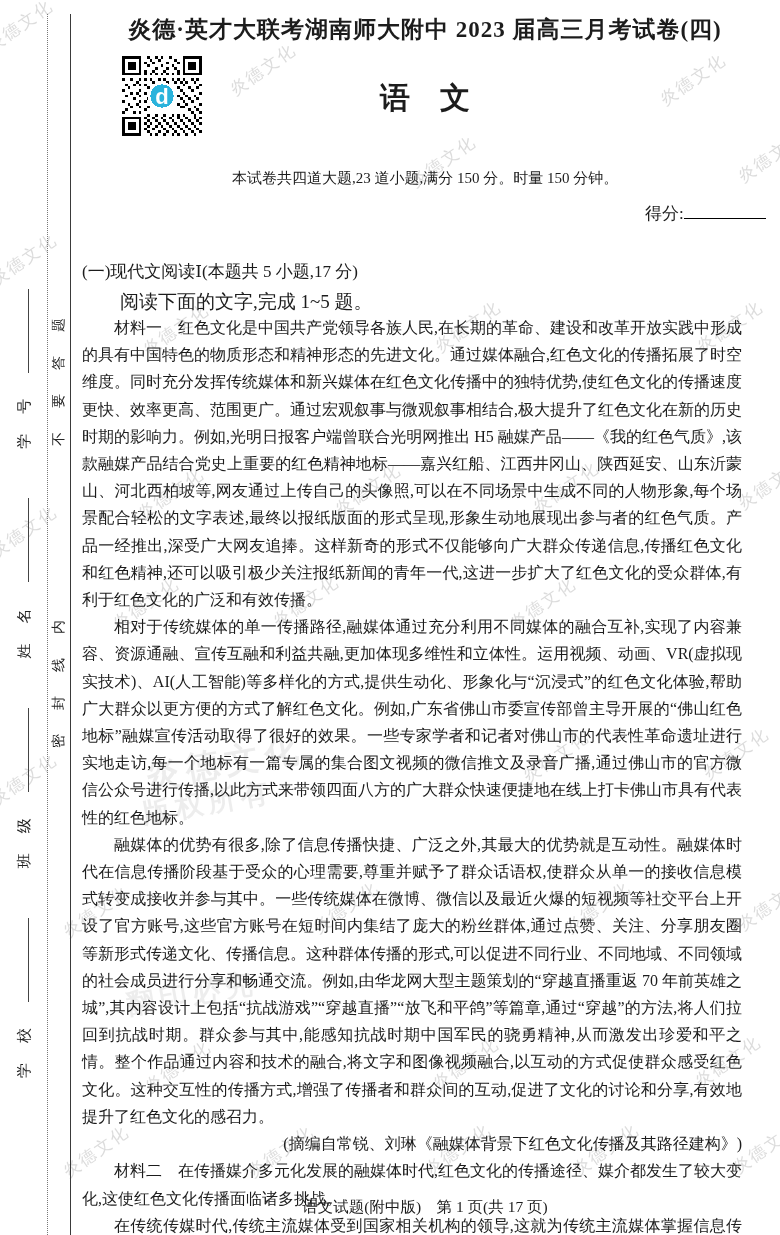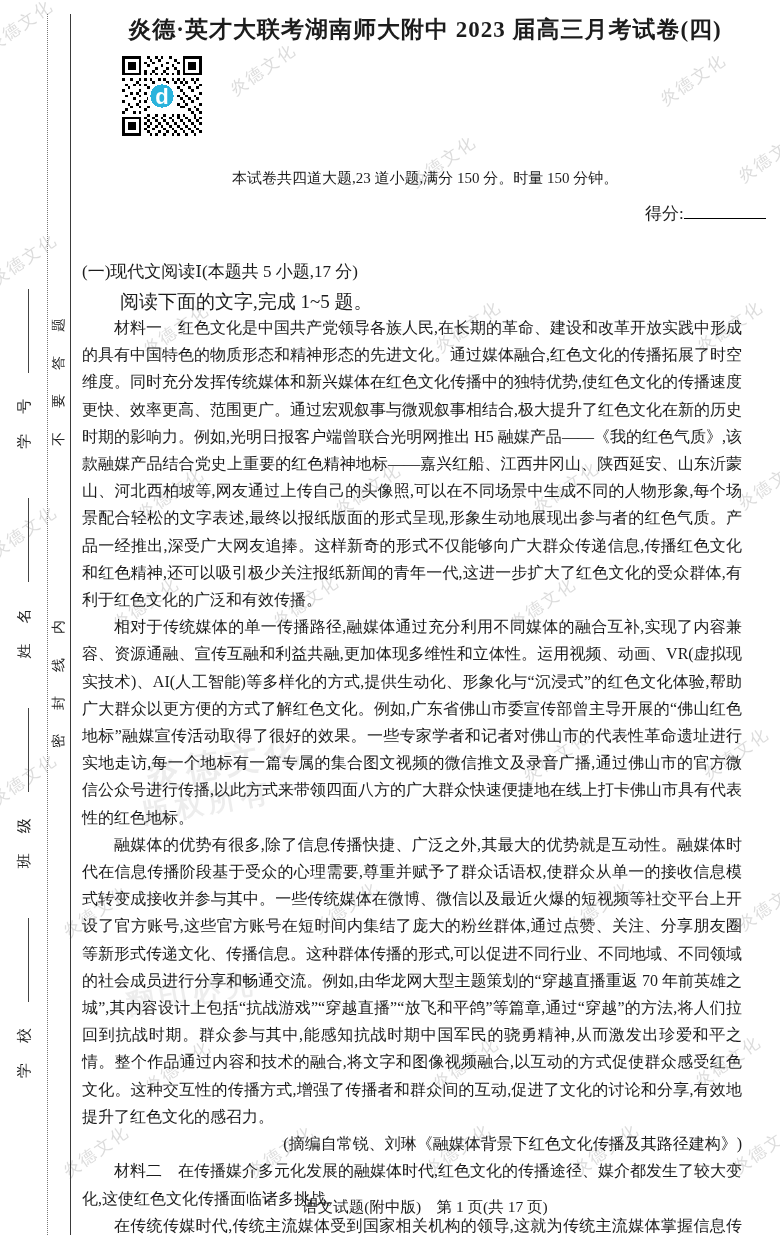--- a/index.html
+++ b/index.html
@@ -119,20 +119,21 @@
       M9 0h1v1h-1zM12 0h1v1h-1zM14 0h1v1h-1zM17 0h1v1h-1zM10 1h1v1h-1zM13 1h1v1h-1zM19 1h1v1h-1zM8 2h1v1h-1zM11 2h1v1h-1zM16 2h1v1h-1zM20 2h1v1h-1zM9 3h1v1h-1zM14 3h1v1h-1zM18 3h1v1h-1zM12 4h1v1h-1zM16 4h1v1h-1zM19 4h1v1h-1zM8 5h1v1h-1zM11 5h1v1h-1zM15 5h1v1h-1zM20 5h1v1h-1z
       M0 8h1v1H0zM3 8h1v1H3zM5 9h1v1H5zM1 10h1v1H1zM4 10h1v1H4zM2 11h1v1H2zM0 12h1v1H0zM3 13h1v1H3zM5 13h1v1H5zM1 14h1v1H1zM4 15h1v1H4zM0 16h1v1H0zM2 17h1v1H2zM5 17h1v1H5zM3 18h1v1H3zM1 19h1v1H1zM4 20h1v1H4zM0 20h1v1H0z
       M22 8h1v1h-1zM25 8h1v1h-1zM27 8h1v1h-1zM23 9h1v1h-1zM26 9h1v1h-1zM28 10h1v1h-1zM22 10h1v1h-1zM24 11h1v1h-1zM27 11h1v1h-1zM25 12h1v1h-1zM22 13h1v1h-1zM28 13h1v1h-1zM23 14h1v1h-1zM26 14h1v1h-1zM24 15h1v1h-1zM27 15h1v1h-1zM22 16h1v1h-1zM25 16h1v1h-1zM28 17h1v1h-1zM23 17h1v1h-1zM26 18h1v1h-1zM22 18h1v1h-1zM24 19h1v1h-1zM27 19h1v1h-1zM25 20h1v1h-1zM28 20h1v1h-1zM22 21h1v1h-1zM26 21h1v1h-1z
       M8 8h1v1H8zM10 8h1v1h-1zM13 8h1v1h-1zM15 8h1v1h-1zM18 8h1v1h-1zM20 8h1v1h-1zM21 9h1v1h-1zM8 10h1v1H8zM8 13h1v1H8zM8 16h1v1H8zM8 19h1v1H8zM21 12h1v1h-1zM21 15h1v1h-1zM21 18h1v1h-1zM11 9h1v1h-1zM16 9h1v1h-1zM19 9h1v1h-1zM9 11h1v1H9zM9 15h1v1H9zM9 18h1v1H9zM20 11h1v1h-1zM20 14h1v1h-1zM20 17h1v1h-1zM9 21h1v1H9zM12 21h1v1h-1zM15 21h1v1h-1zM18 21h1v1h-1zM20 21h1v1h-1z
       M8 22h1v1H8zM11 22h1v1h-1zM14 22h1v1h-1zM17 22h1v1h-1zM20 22h1v1h-1zM23 22h1v1h-1zM26 22h1v1h-1zM28 22h1v1h-1zM9 23h1v1H9zM12 23h1v1h-1zM15 23h1v1h-1zM18 23h1v1h-1zM21 23h1v1h-1zM24 23h1v1h-1zM27 23h1v1h-1zM8 24h1v1H8zM10 24h1v1h-1zM13 24h1v1h-1zM16 24h1v1h-1zM19 24h1v1h-1zM22 24h1v1h-1zM25 24h1v1h-1zM28 24h1v1h-1zM9 25h1v1H9zM12 25h1v1h-1zM14 25h1v1h-1zM17 25h1v1h-1zM20 25h1v1h-1zM23 25h1v1h-1zM26 25h1v1h-1zM8 26h1v1H8zM11 26h1v1h-1zM15 26h1v1h-1zM18 26h1v1h-1zM21 26h1v1h-1zM24 26h1v1h-1zM27 26h1v1h-1zM9 27h1v1H9zM13 27h1v1h-1zM16 27h1v1h-1zM19 27h1v1h-1zM22 27h1v1h-1zM25 27h1v1h-1zM28 27h1v1h-1zM10 28h1v1h-1zM12 28h1v1h-1zM15 28h1v1h-1zM18 28h1v1h-1zM20 28h1v1h-1zM23 28h1v1h-1zM26 28h1v1h-1z"></path>
     <circle cx="14.5" cy="14.5" r="5.1" fill="#ffffff"></circle>
     <circle cx="14.5" cy="14.5" r="4.2" fill="#2bb3dc"></circle>
     <text x="14.5" y="17.4" text-anchor="middle" font-size="8" font-weight="bold" fill="#ffffff" font-family="Liberation Sans, sans-serif">d</text>
   </svg>
 
+  <div class="subject">语　文</div>
   <div class="exam-info">本试卷共四道大题,23 道小题,满分 150 分。时量 150 分钟。</div>
 
   <div class="score">
     <span>得分:</span><span class="score-blank"></span>
   </div>
 
   <div class="part-title">(一)现代文阅读Ⅰ(本题共 5 小题,17 分)</div>
   <div class="instruction">阅读下面的文字,完成 1~5 题。</div>
 
   <div class="body">

